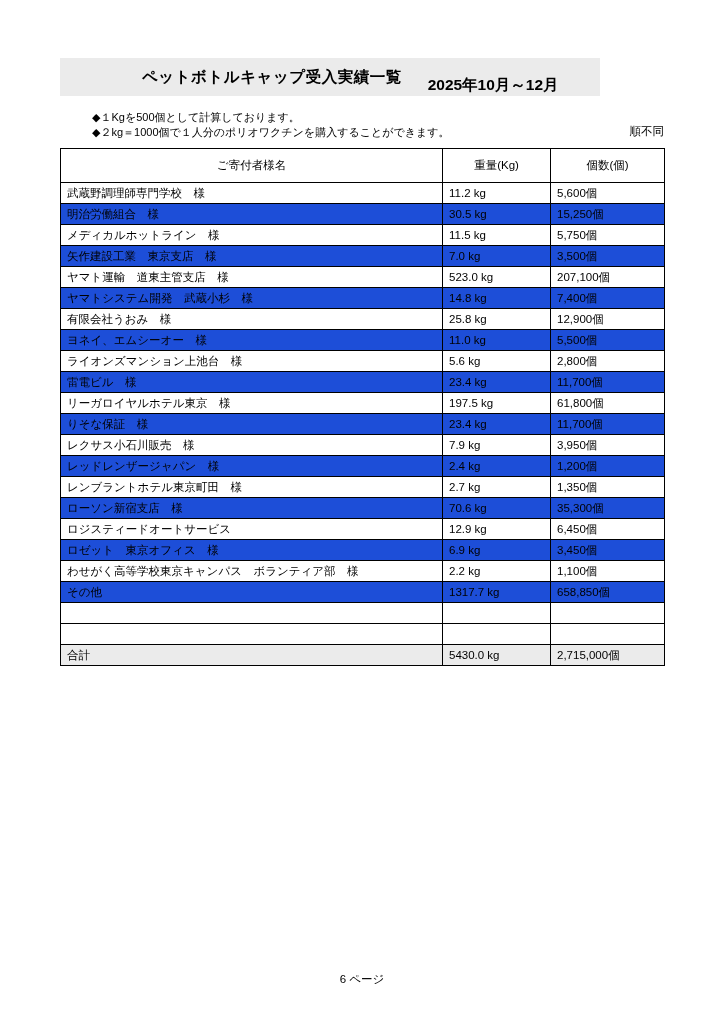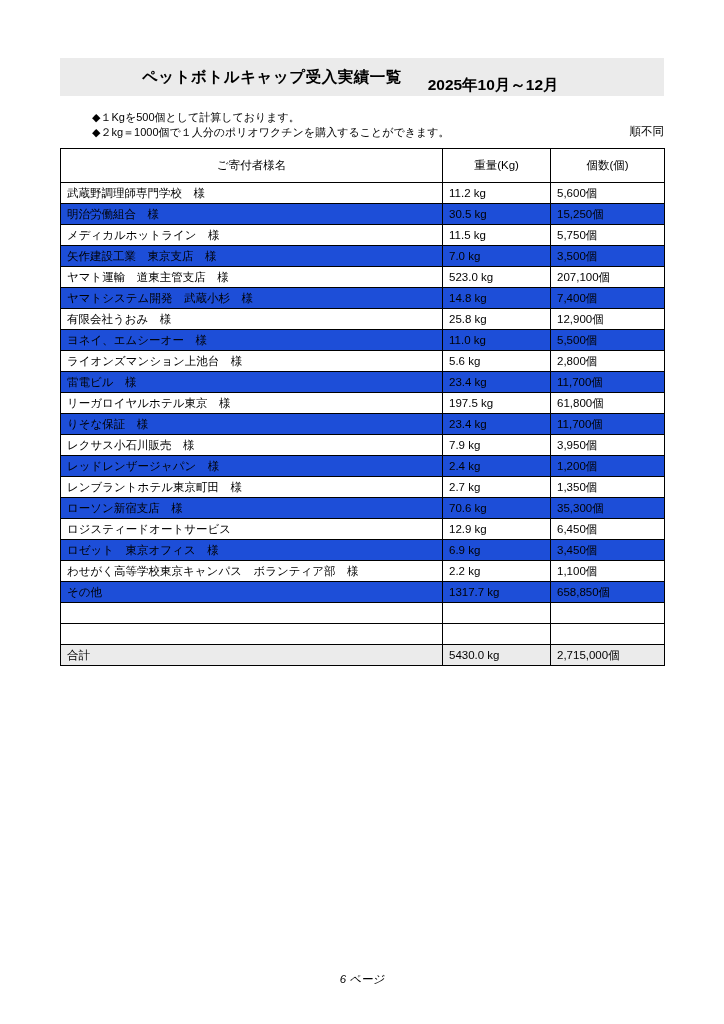--- a/index.html
+++ b/index.html
@@ -17,21 +17,21 @@
   .page {
     width: 724px;
     height: 1024px;
     position: relative;
     box-sizing: border-box;
   }
   .title-band {
     position: absolute;
     left: 60px;
     top: 58px;
-    width: 604px;
+    width: 540px;
     height: 38px;
     background: #ebebeb;
     display: flex;
     align-items: center;
   }
   .title-text {
     font-size: 15.5px;
     font-weight: bold;
     letter-spacing: 0.5px;
     padding-left: 82px;
@@ -92,21 +92,20 @@
   tr.shaded td { background: #1d4ed8; }
   tr.blank td { height: 21px; }
   tr.total td { background: #ebebeb; }
   .footer {
     position: absolute;
     left: 0;
     top: 972px;
     width: 724px;
     text-align: center;
     font-size: 11.5px;
-    font-style: italic;
   }
 </style>
 </head>
 <body>
 
 <div class="page">
 
   <div class="title-band">
     <span class="title-text">ペットボトルキャップ受入実績一覧</span>
     <span class="title-date">2025年10月～12月</span>

